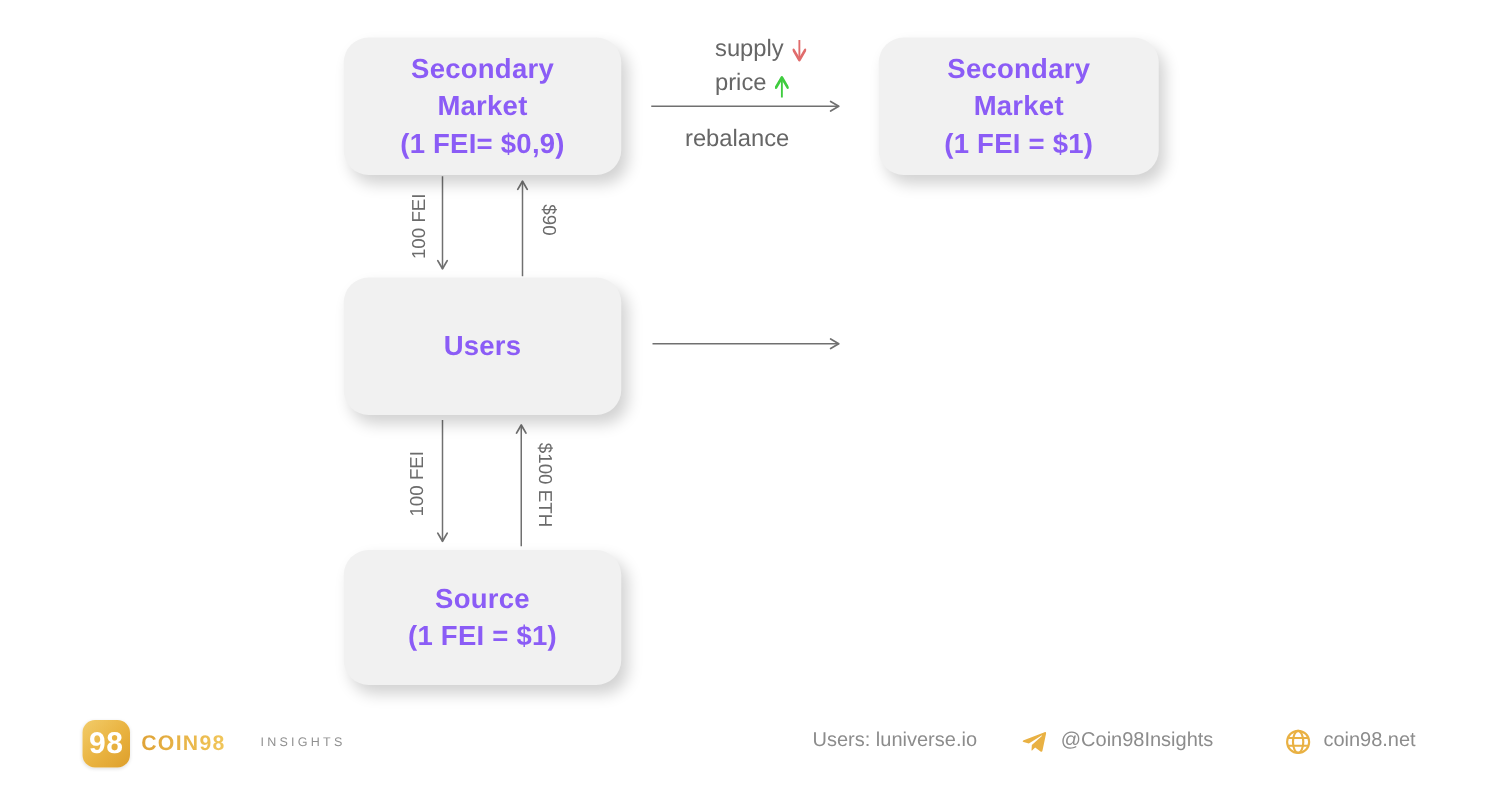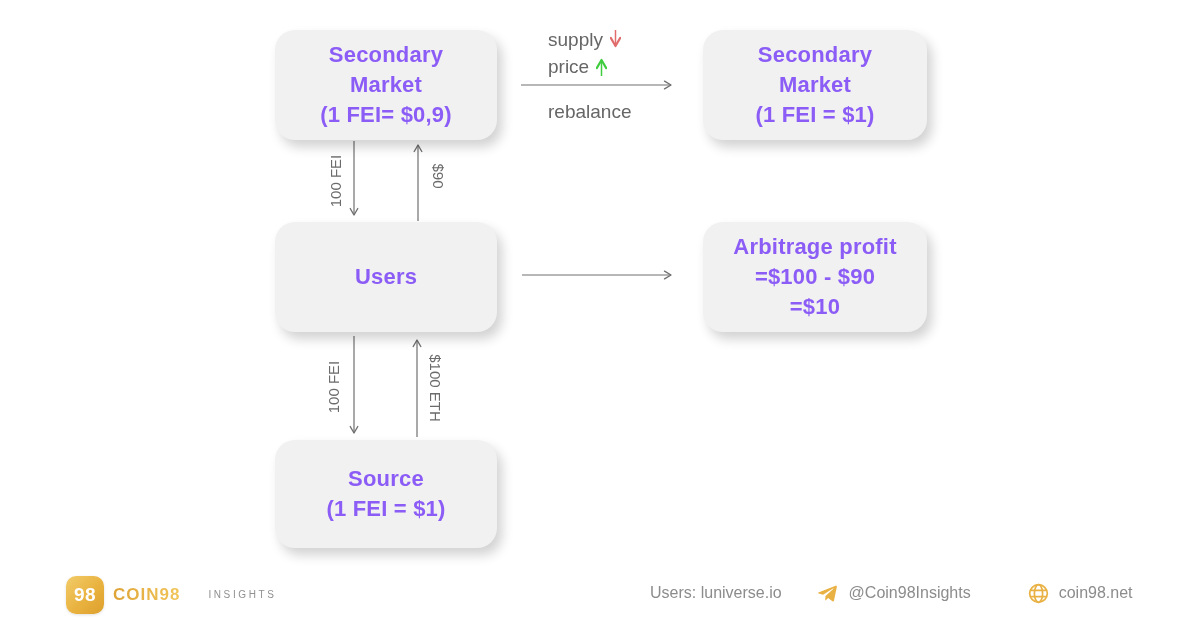--- a/index.html
+++ b/index.html
@@ -31,33 +31,33 @@
   .rot-ccw{transform:rotate(-90deg);}
   .rot-cw{transform:rotate(90deg);}
   .vl-fei-top{left:281px;top:172px;}
   .vl-90{left:383px;top:167px;}
   .vl-fei-bottom{left:279px;top:378px;}
   .vl-eth{left:380px;top:379px;}
 
   
   .hlabel{position:absolute;font-size:19px;color:#666666;}
   .supply-price{left:548px;top:26px;line-height:27px;}
-  .supply-price .hl-line{display:flex;align-items:center;gap:7px;height:27px;}
+  .supply-price .hl-line{display:flex;align-items:flex-end;gap:7px;height:27px;margin-left:24px;}
   .rebalance{left:548px;top:101px;}
   .mini-arrow{display:block;}
 
   
   .footer-left{position:absolute;left:66px;top:576px;display:flex;align-items:center;gap:9px;}
   .logo-badge{
     width:38px;height:38px;border-radius:10px;
     background:linear-gradient(135deg,#f2cc6a 0%,#e9b23f 55%,#dd9f2c 100%);
     display:flex;align-items:center;justify-content:center;
     box-shadow:0 1px 3px rgba(0,0,0,0.12);
   }
-  .logo-98{color:#ffffff;font-weight:700;font-size:19px;letter-spacing:0.5px;}
+  .logo-98{color:#ffffff;font-weight:700;font-size:24px;letter-spacing:0.5px;}
   .brand-text{display:flex;justify-content:center;}
   .brand-name{
     font-size:17px;font-weight:700;letter-spacing:1px;line-height:18px;
     background:linear-gradient(90deg,#dfa337,#f1c65a);
     -webkit-background-clip:text;background-clip:text;-webkit-text-fill-color:transparent;
     color:#e6ad3c;
   }
   .brand-sub{font-size:10px;color:#909090;letter-spacing:2.6px;line-height:13px;margin-top:2px;margin-left:28px;}
 
   .footer-right{position:absolute;left:650px;top:581px;height:24px;display:flex;align-items:center;color:#8c8c8c;font-size:16px;}
@@ -100,25 +100,20 @@
   <div class="box box-sm-after">
     <div>Secondary</div>
     <div>Market</div>
     <div>(1 FEI = $1)</div>
   </div>
 
   <div class="box box-users">
     <div>Users</div>
   </div>
 
-  <div class="box box-arbitrage">
-    <div>Arbitrage profit</div>
-    <div>=$100 - $90</div>
-    <div>=$10</div>
-  </div>
 
   <div class="box box-redeem">
     <div>Source</div>
     <div>(1 FEI = $1)</div>
   </div>
 
   <div class="vlabel rot-ccw vl-fei-top">100 FEI</div>
   <div class="vlabel rot-cw vl-90">$90</div>
   <div class="vlabel rot-ccw vl-fei-bottom">100 FEI</div>
   <div class="vlabel rot-cw vl-eth">$100 ETH</div>

